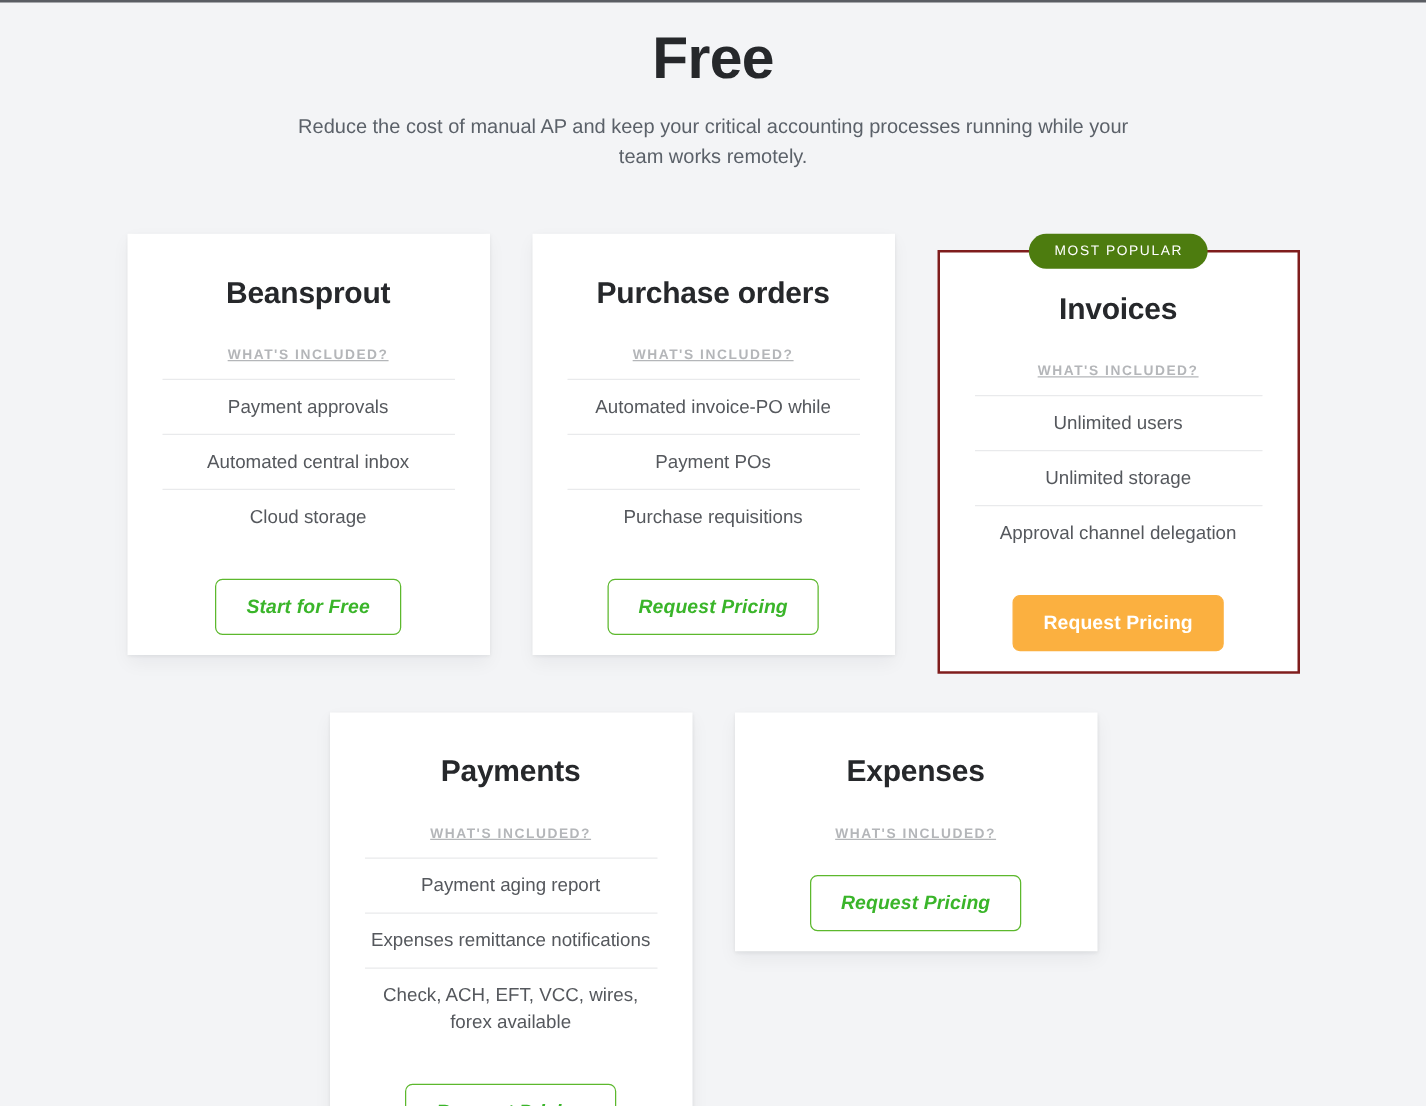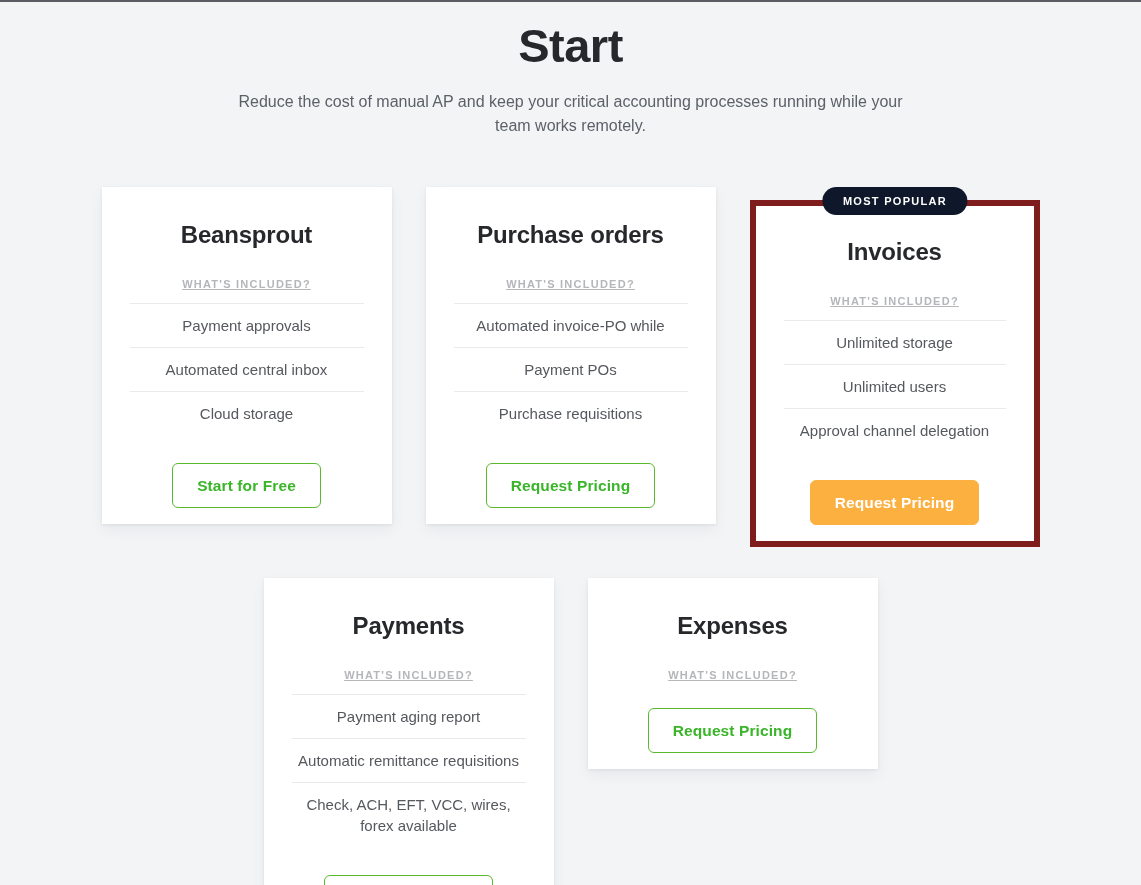--- a/index.html
+++ b/index.html
@@ -66,36 +66,36 @@
     width: 290px;
     padding: 34px 28px 16px;
     display: flex;
     flex-direction: column;
     align-items: center;
     box-shadow: 0 1px 3px rgba(20, 25, 35, 0.07),
                 0 6px 14px rgba(20, 25, 35, 0.05);
   }
 
   .card.featured {
-    border: 6px solid #7f1d1d;
+    border: 2px solid #7f1d1d;
     box-shadow: none;
     padding-top: 32px;
   }
 
   .card-wrap.featured-wrap { padding-top: 13px; }
 
   .badge {
     position: absolute;
     top: 0;
     left: 50%;
     transform: translateX(-50%);
-    background: #0f172a;
+    background: #4d7c0f;
     color: #ffffff;
     font-size: 11px;
-    font-weight: bold;
+    font-weight: normal;
     letter-spacing: 1.3px;
     padding: 8px 20px 8px 21px;
     border-radius: 14px;
     white-space: nowrap;
     z-index: 3;
   }
 
   .card-name {
     font-size: 24px;
     font-weight: bold;
@@ -153,35 +153,36 @@
     cursor: pointer;
     white-space: nowrap;
     text-align: center;
     line-height: 1.1;
   }
 
   .btn-outline {
     background: transparent;
     border: 1.6px solid #5cb82d;
     color: #3ab52a;
+    font-style: italic;
   }
 
   .btn-solid {
     background: #fbb040;
     border: 1.6px solid #fbb040;
     color: #ffffff;
   }
 </style>
 </head>
 <body>
 
 <div class="page">
 
   <div class="page-header">
-    <h1 class="page-title">Start</h1>
+    <h1 class="page-title">Free</h1>
     <p class="page-subtitle">Reduce the cost of manual AP and keep your critical accounting processes running while your team works remotely.</p>
   </div>
 
   <div id="rows-container">
       <div class="card-row row-top">
         <div class="card-wrap">
           <div class="card">
             <div class="card-name">Beansprout</div>
             <div class="included-label">WHAT'S INCLUDED?</div>
             <ul class="feature-list">
@@ -207,38 +208,38 @@
               <button class="btn btn-outline">Request Pricing</button>
             </div>
           </div>
         </div>
         <div class="card-wrap featured-wrap">
           <div class="badge">MOST POPULAR</div>
           <div class="card featured">
             <div class="card-name">Invoices</div>
             <div class="included-label">WHAT'S INCLUDED?</div>
             <ul class="feature-list">
+              <li class="feature-item">Unlimited users</li>
               <li class="feature-item">Unlimited storage</li>
-              <li class="feature-item">Unlimited users</li>
               <li class="feature-item">Approval channel delegation</li>
             </ul>
             <div class="cta-slot">
               <button class="btn btn-solid">Request Pricing</button>
             </div>
           </div>
         </div>
       </div>
       <div class="card-row row-bottom">
         <div class="card-wrap">
           <div class="card">
             <div class="card-name">Payments</div>
             <div class="included-label">WHAT'S INCLUDED?</div>
             <ul class="feature-list">
               <li class="feature-item">Payment aging report</li>
-              <li class="feature-item">Automatic remittance requisitions</li>
+              <li class="feature-item">Expenses remittance notifications</li>
               <li class="feature-item">Check, ACH, EFT, VCC, wires, forex available</li>
             </ul>
             <div class="cta-slot">
               <button class="btn btn-outline">Request Pricing</button>
             </div>
           </div>
         </div>
         <div class="card-wrap">
           <div class="card">
             <div class="card-name">Expenses</div>

